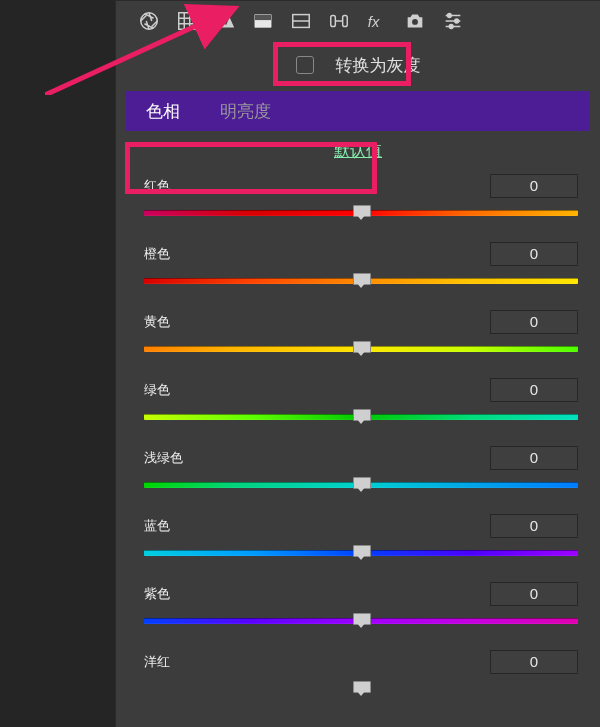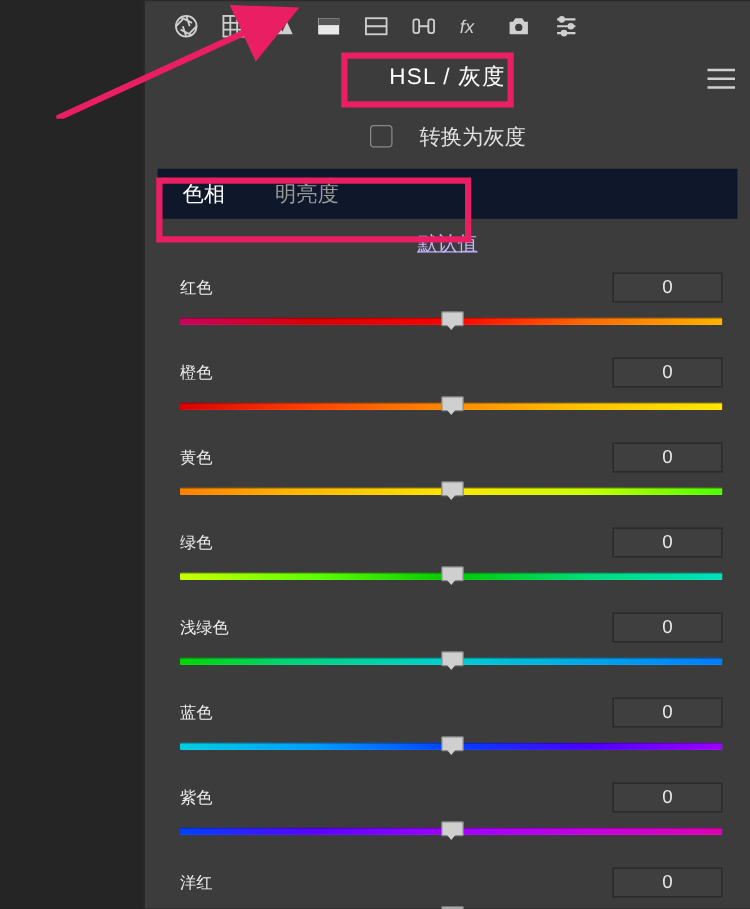--- a/index.html
+++ b/index.html
@@ -20,27 +20,27 @@
   .hl{position:absolute;border:5px solid #e91e63;pointer-events:none;}
   .hl1{left:273px;top:42px;width:138px;height:44px;}
   .hl2{left:125px;top:142px;width:252px;height:52px;}
   
   .arrow{position:absolute;left:45px;top:0;width:230px;height:95px;pointer-events:none;}
   
   .gray-row{display:flex;align-items:center;justify-content:center;gap:22px;height:40px;margin-top:4px;}
   .chk{width:18px;height:18px;border:1px solid #888;border-radius:3px;background:#3c3c3c;}
   .gray-label{font-size:17px;color:#e0e0e0;}
   
-  .tabs{display:flex;height:40px;margin:6px 10px 0 10px;background:#0f172a;}
+  .tabs{display:flex;height:40px;margin:6px 10px 0 10px;background:#4c1d95;}
   .tab{flex:0 0 auto;padding:0 20px;display:flex;align-items:center;font-size:17px;color:#9a9a9a;cursor:pointer;}
   .tab.active{color:#fff;}
   .tabs-fill{flex:1;}
   
   .default-row{text-align:center;margin:10px 0 12px;}
-  .default-link{color:#c4b5fd;font-size:16px;text-decoration:underline;cursor:pointer;}
+  .default-link{color:#86efac;font-size:16px;text-decoration:underline;cursor:pointer;}
   
   .sliders{padding:0 22px 0 28px;}
   .srow{margin-bottom:20px;}
   .srow .top{display:flex;justify-content:space-between;align-items:center;margin-bottom:6px;}
   .slabel{font-size:13px;color:#f0f0f0;}
   .valbox{width:88px;height:24px;background:#3f3f3f;border:1px solid #262626;color:#e8e8e8;font-size:15px;text-align:center;line-height:22px;}
   .track-wrap{position:relative;height:18px;}
   .track{position:absolute;left:0;right:0;top:6px;height:6px;border-radius:1px;border-top:1px solid rgba(0,0,0,.4);border-bottom:1px solid rgba(255,255,255,.06);}
   .thumb{position:absolute;left:50%;top:1px;transform:translateX(-50%);width:0;height:0;}
   .thumb::before{content:"";position:absolute;left:-8px;top:0;width:16px;height:10px;background:#cfcfcf;border:1px solid #8a8a8a;border-radius:1px;}
@@ -112,28 +112,20 @@
     <div class="ic">
       <svg viewBox="0 0 24 24" fill="none" stroke="#cfcfcf" stroke-width="1.8">
           <path d="M4 6h16M4 12h16M4 18h16"></path>
           <circle cx="8" cy="6" r="2" fill="#cfcfcf"></circle>
           <circle cx="16" cy="12" r="2" fill="#cfcfcf"></circle>
           <circle cx="10" cy="18" r="2" fill="#cfcfcf"></circle>
         </svg>
     </div>
   </div>
 
-  <div class="title-row">
-    <div class="title-text">HSL / 灰度</div>
-    <div class="hamburger">
-        <span></span>
-        <span></span>
-        <span></span>
-      </div>
-  </div>
 
   <div class="gray-row">
     <div class="chk"></div>
     <div class="gray-label">转换为灰度</div>
   </div>
 
   <div class="tabs">
     <div class="tab active">色相</div>
     <div class="tab">明亮度</div>
     <div class="tabs-fill"></div>

